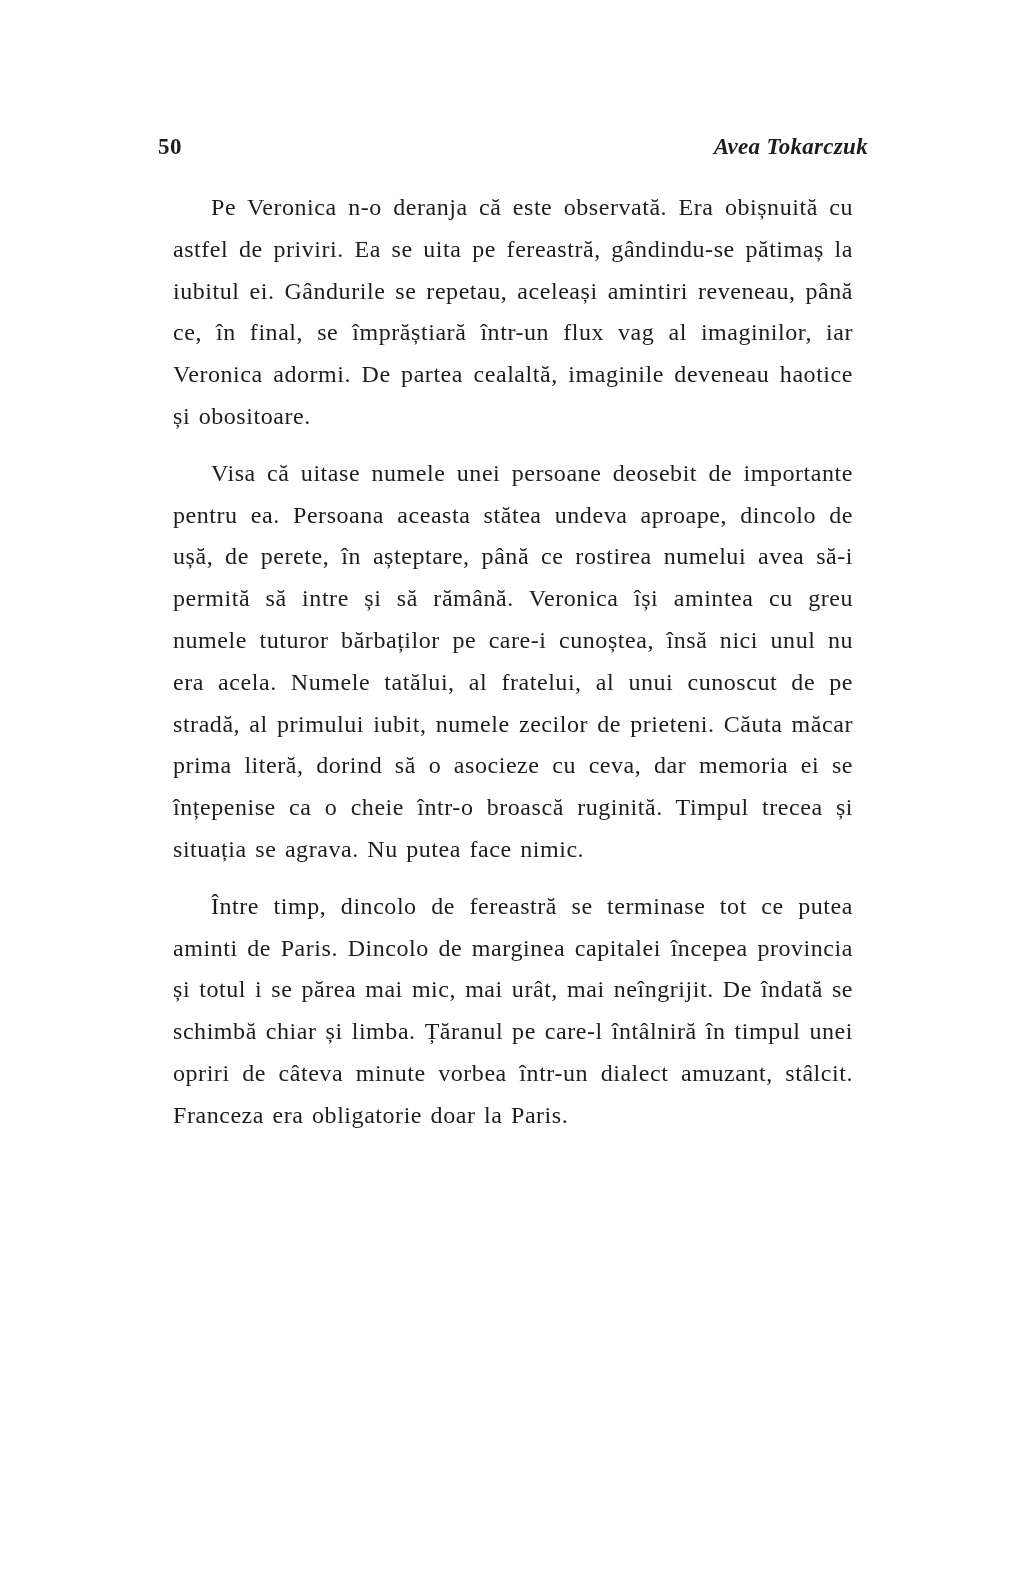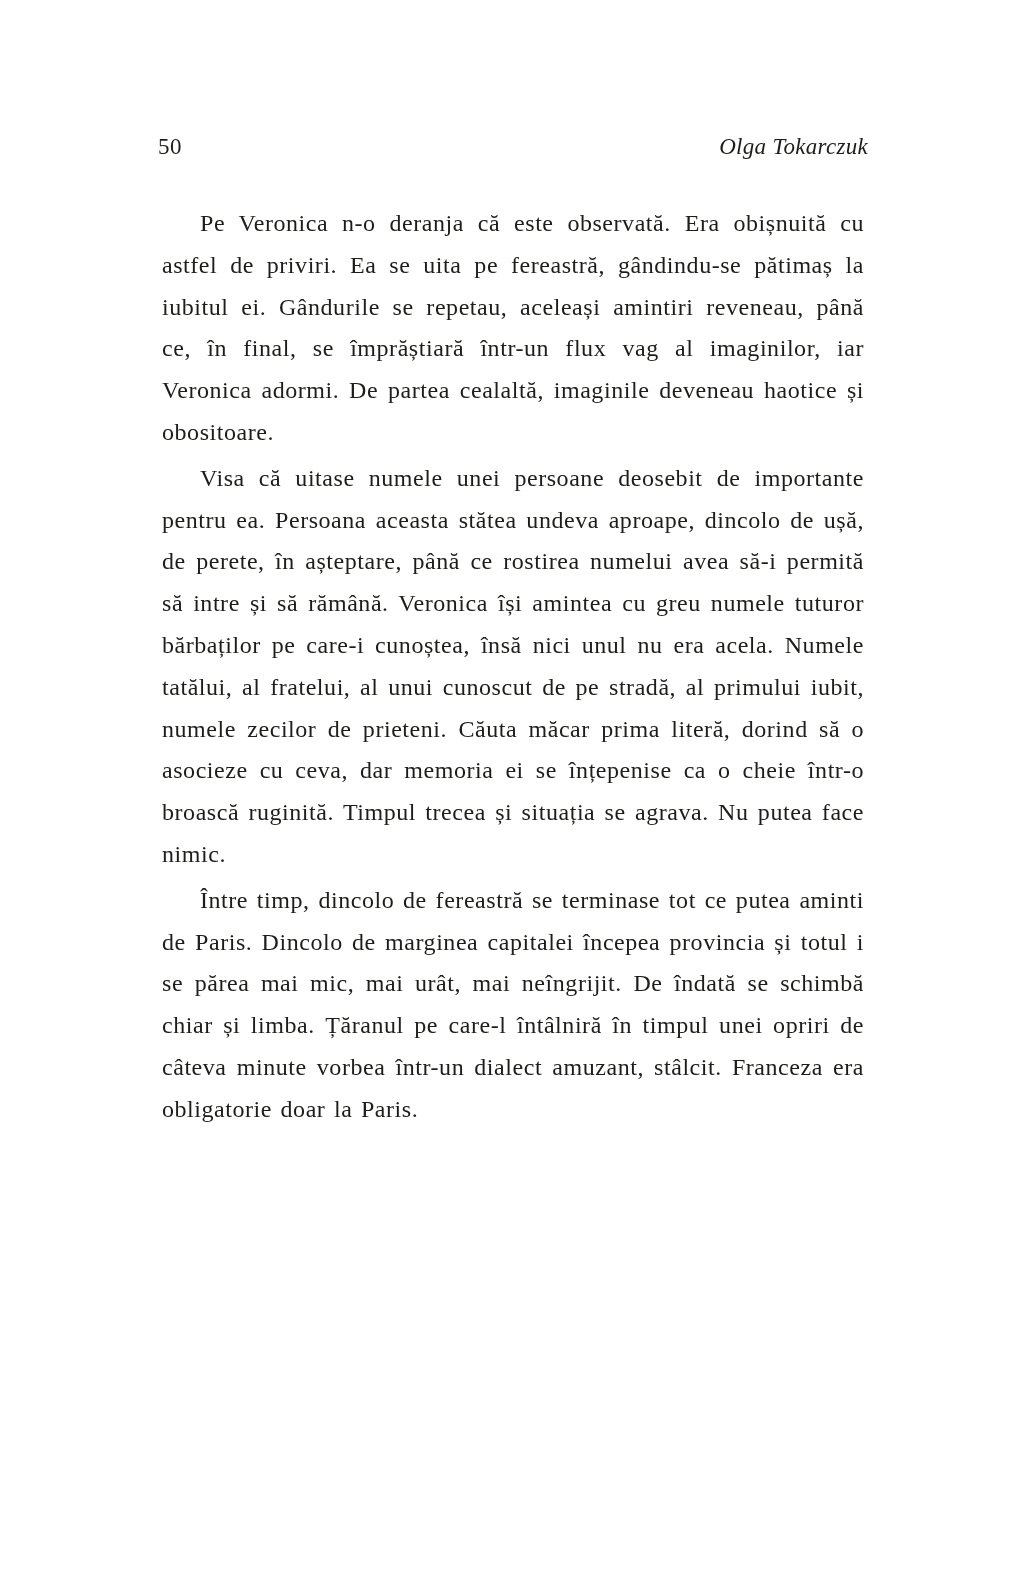--- a/index.html
+++ b/index.html
@@ -22,50 +22,51 @@
     left: 158px;
     top: 133px;
     width: 710px;
   }
   .page-header {
     display: flex;
     justify-content: space-between;
     align-items: baseline;
     font-size: 23px;
     line-height: 28px;
-    margin-bottom: 42px;
+    margin-bottom: 26px;
+    font-weight: bold;
   }
   .page-number {
     font-style: normal;
     letter-spacing: 0.5px;
   }
   .running-head {
     font-style: italic;
     letter-spacing: 0.3px;
   }
   .page-body p {
-    margin: 4px;
+    margin: 15px;
     padding: 0;
     text-align: justify;
     text-indent: 38px;
     font-size: 24px;
     line-height: 41.8px;
     letter-spacing: 0.55px;
     word-spacing: 2px;
   }
 </style>
 </head>
 <body>
 
 <div class="page">
   <div class="content">
 
     <header class="page-header">
       <span class="page-number">50</span>
-      <span class="running-head">Olga Tokarczuk</span>
+      <span class="running-head">Avea Tokarczuk</span>
     </header>
 
     <main class="page-body">
       <p>Pe Veronica n-o deranja că este observată. Era obișnuită cu astfel de priviri. Ea se uita pe fereastră, gândindu-se pătimaș la iubitul ei. Gândurile se repetau, aceleași amintiri reveneau, până ce, în final, se împrăștiară într-un flux vag al imaginilor, iar Veronica adormi. De partea cealaltă, imaginile deveneau haotice și obositoare.</p>
       <p>Visa că uitase numele unei persoane deosebit de importante pentru ea. Persoana aceasta stătea undeva aproape, dincolo de ușă, de perete, în așteptare, până ce rostirea numelui avea să-i permită să intre și să rămână. Veronica își amintea cu greu numele tuturor bărbaților pe care-i cunoștea, însă nici unul nu era acela. Numele tatălui, al fratelui, al unui cunoscut de pe stradă, al primului iubit, numele zecilor de prieteni. Căuta măcar prima literă, dorind să o asocieze cu ceva, dar memoria ei se înțepenise ca o cheie într-o broască ruginită. Timpul trecea și situația se agrava. Nu putea face nimic.</p>
       <p>Între timp, dincolo de fereastră se terminase tot ce putea aminti de Paris. Dincolo de marginea capitalei începea provincia și totul i se părea mai mic, mai urât, mai neîngrijit. De îndată se schimbă chiar și limba. Țăranul pe care-l întâlniră în timpul unei opriri de câteva minute vorbea într-un dialect amuzant, stâlcit. Franceza era obligatorie doar la Paris.</p>
     </main>
 
   </div>
 </div>

